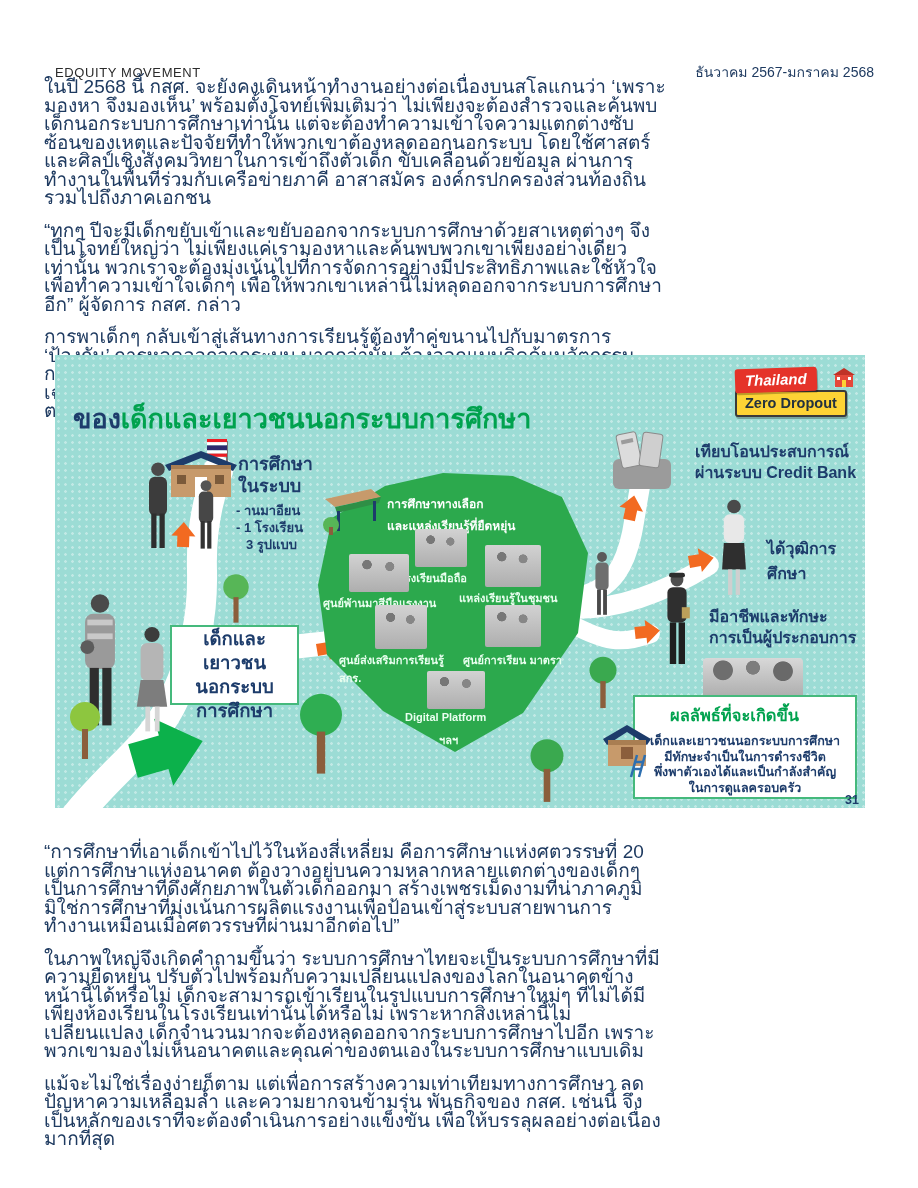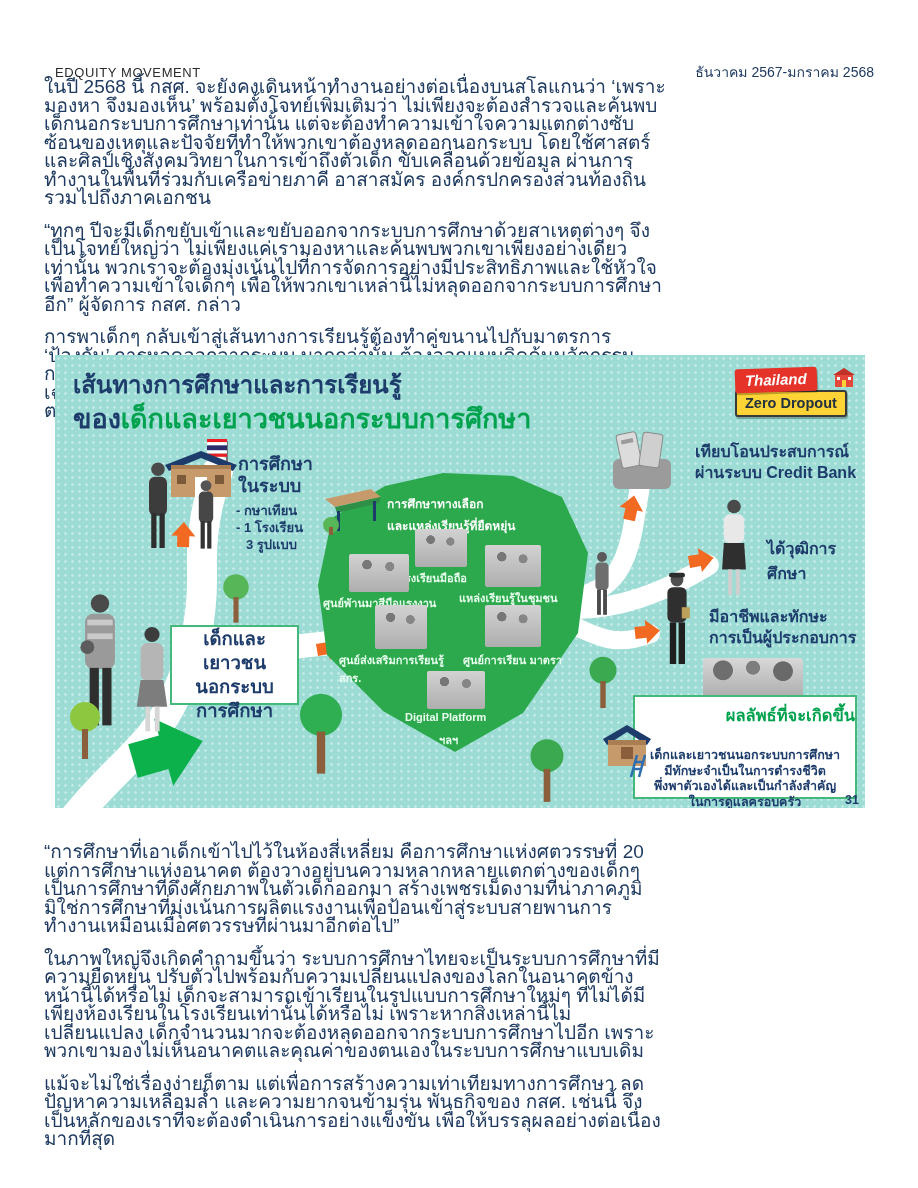--- a/index.html
+++ b/index.html
@@ -56,21 +56,21 @@
   .srcbox div { font-size:18.5px; line-height:24px; font-weight:800; color:#1d3c6b; text-align:center; }
   
   .blob-title { left:332px; top:138px; width:180px; font-size:12px; line-height:22px; font-weight:800; color:#fff; }
   .item-label { position:absolute; font-size:11px; }
   
   .out1 { left:628px; top:86px; font-size:16px; line-height:21px; font-weight:800; }
   .out2 { left:700px; top:181px; font-size:16px; font-weight:800; }
   .out3 { left:642px; top:251px; font-size:16px; line-height:21px; font-weight:800; }
   
   .resbox { left:578px; top:340px; width:224px; height:104px; background:#fff; border:2px solid #45b97c; padding-top:5px; }
-  .resbox .rt { font-size:16.5px; font-weight:800; color:#00a24e; text-align:right; margin-bottom:20px;padding-left:35px; }
+  .resbox .rt { font-size:16.5px; font-weight:800; color:#00a24e; text-align:left; margin-bottom:6px;padding-left:35px; }
   .resbox .rl { font-size:12.5px; line-height:15.5px; font-weight:700; color:#1d3c6b; text-align:center; }
   .pagenum { right:6px; bottom:1px; font-size:12.5px; color:#1d3c6b; font-weight:600; }
   .tree { position:absolute; }
 </style>
 </head>
 <body>
 
 <div class="page">
 
   <header class="hdr">
@@ -105,21 +105,20 @@
 
       <g>
         <polygon points="0,-6 11,-6 11,-12 25,0 11,12 11,6 0,6" transform="translate(78,406) rotate(-16) scale(2.9)" fill="#0cb14b"></polygon>
       </g>
     </svg>
 
     <svg class="abs" style="left:0;top:0" width="810" height="453" viewBox="0 0 810 453">
       <polygon fill="#2ca94d" points="388,118 458,121 507,142 533,198 523,278 468,358 400,397 328,356 272,300 263,230 277,163 330,131"></polygon>
     </svg>
 
-    <div class="abs ititle1">เส้นทางการศึกษาและการเรียนรู้</div>
     <div class="abs ititle2"><span>ของ</span><span class="hl">เด็กและเยาวชนนอกระบบการศึกษา</span></div>
 
     <div class="abs logo">
       <span class="red">Thailand</span><br>
       <span class="yellow">Zero Dropout</span>
       <svg class="logo-house" width="26" height="22" viewBox="0 0 26 22">
         <rect x="4" y="9" width="18" height="12" fill="#e5483a"></rect>
         <polygon points="2,9 24,9 13,2" fill="#c03227"></polygon>
         <rect x="11" y="14" width="4" height="7" fill="#fdd335"></rect>
         <rect x="6" y="11" width="3" height="3" fill="#fff"></rect>
@@ -159,21 +158,21 @@
           <rect x="11" y="70" width="7" height="46" fill="#333"></rect>
           <rect x="22" y="70" width="7" height="46" fill="#333"></rect>
         </svg>
     </div>
 
     <div class="abs formal-title">
       <div>การศึกษา</div>
       <div>ในระบบ</div>
     </div>
     <div class="abs formal-bullets">
-      <span>- กษาเทียน</span><br>
+      <span>- านมาอียน</span><br>
       <span>- 1 โรงเรียน</span><br>
       <span class="ind">3 รูปแบบ</span>
     </div>
 
     <svg class="abs" style="left:266px;top:128px" width="62" height="52" viewBox="0 0 62 52">
       <polygon points="4,16 50,6 60,14 14,24" fill="#c79a6b"></polygon>
       <polygon points="14,24 60,14 58,20 16,30" fill="#2f8f46"></polygon>
       <rect x="16" y="28" width="3" height="20" fill="#1d3c6b"></rect>
       <rect x="52" y="18" width="3" height="20" fill="#1d3c6b"></rect>
       <circle cx="10" cy="42" r="8" fill="#57b657"></circle>

